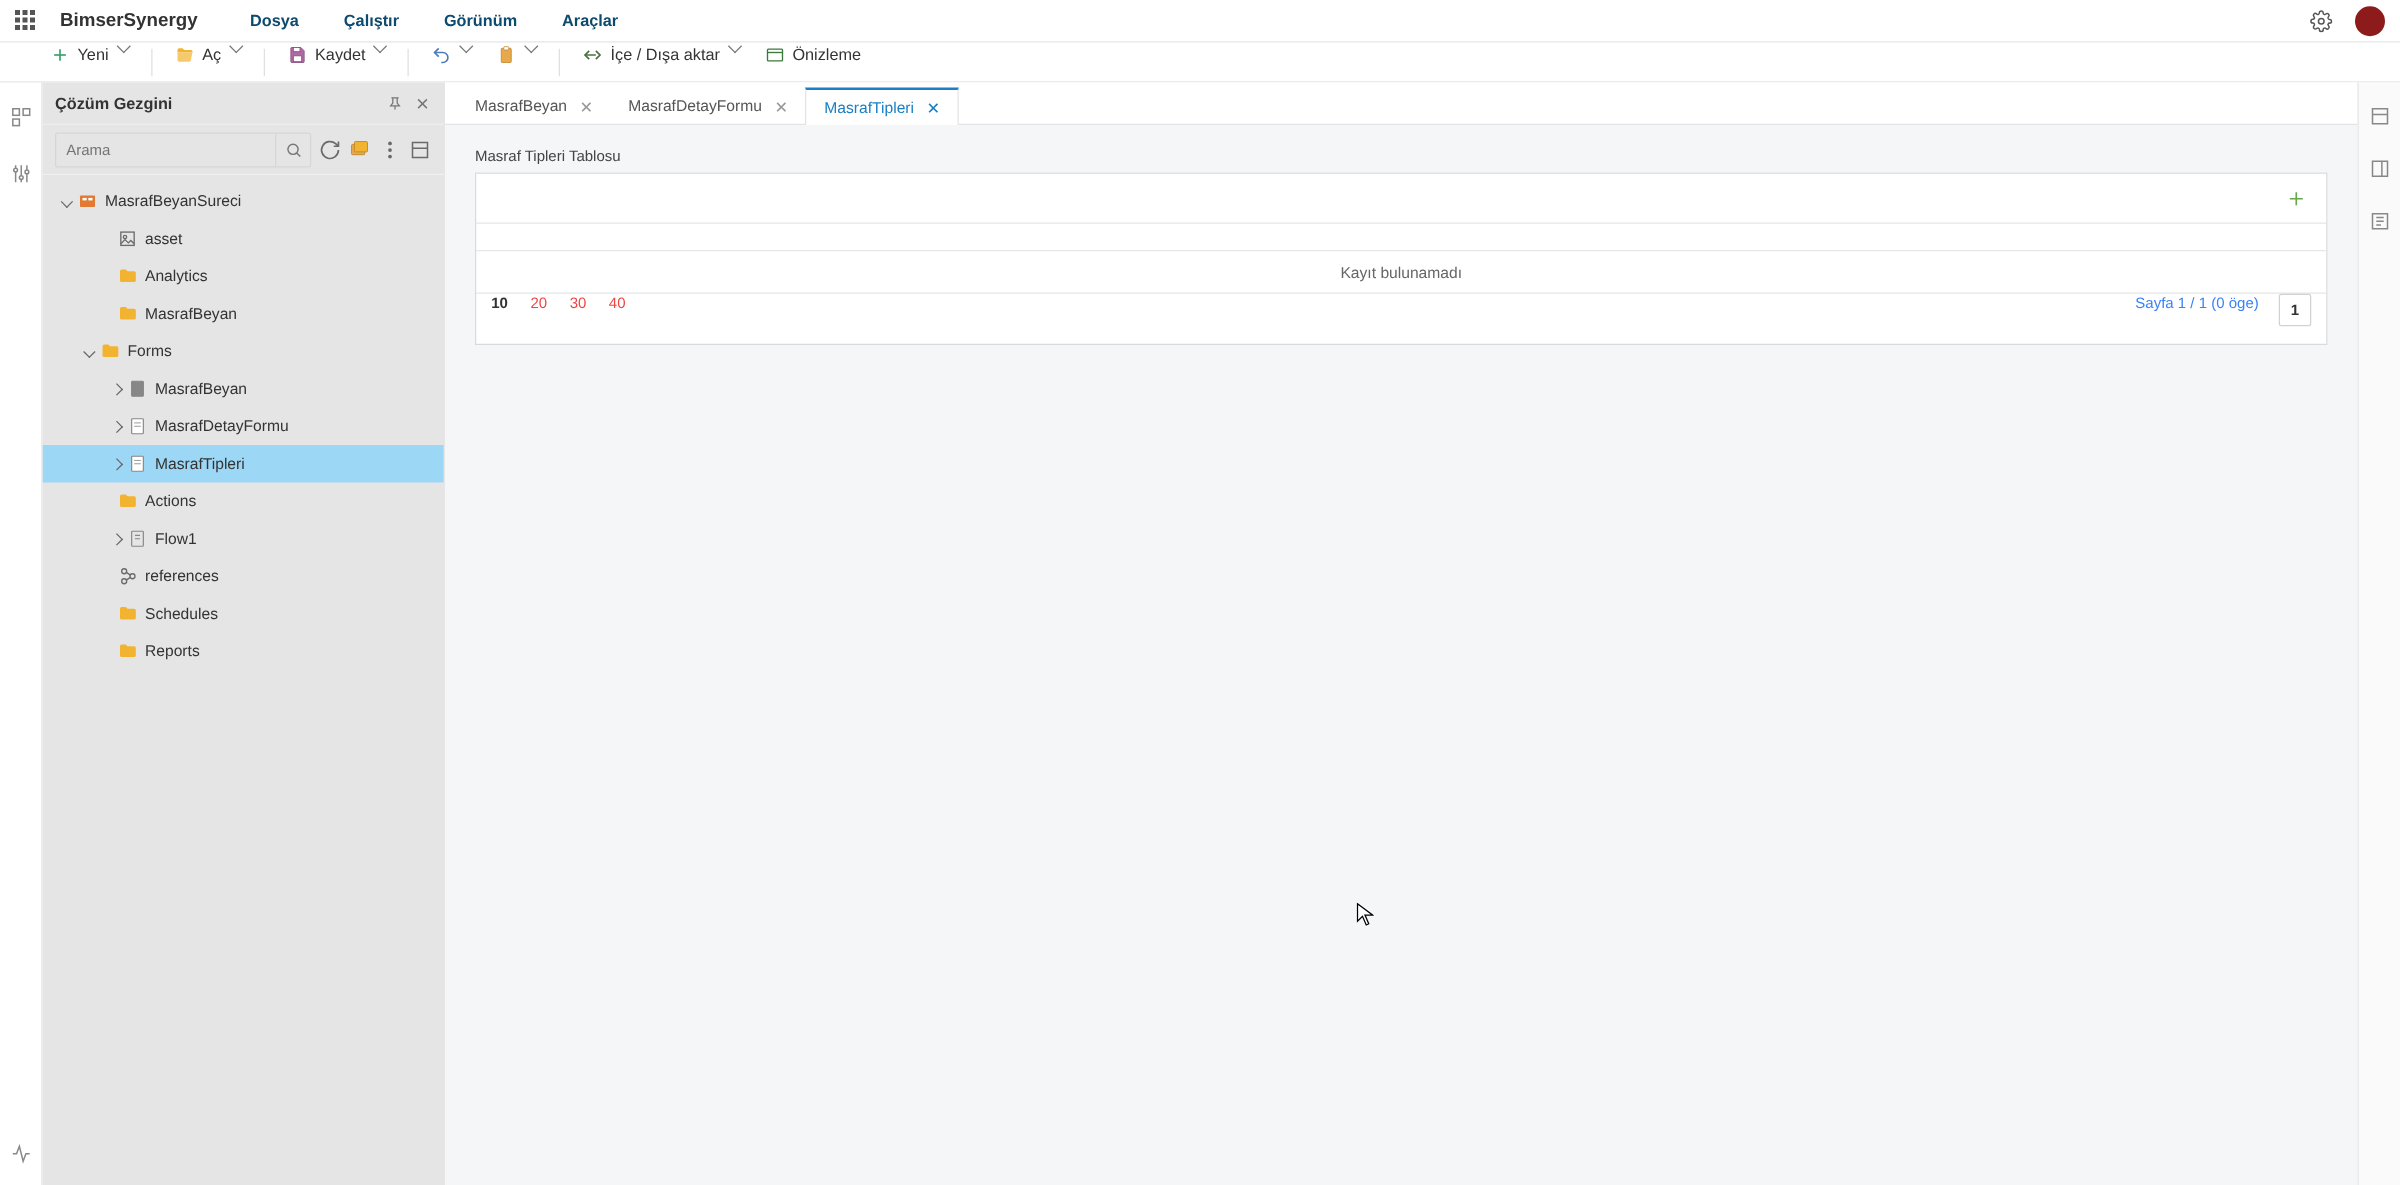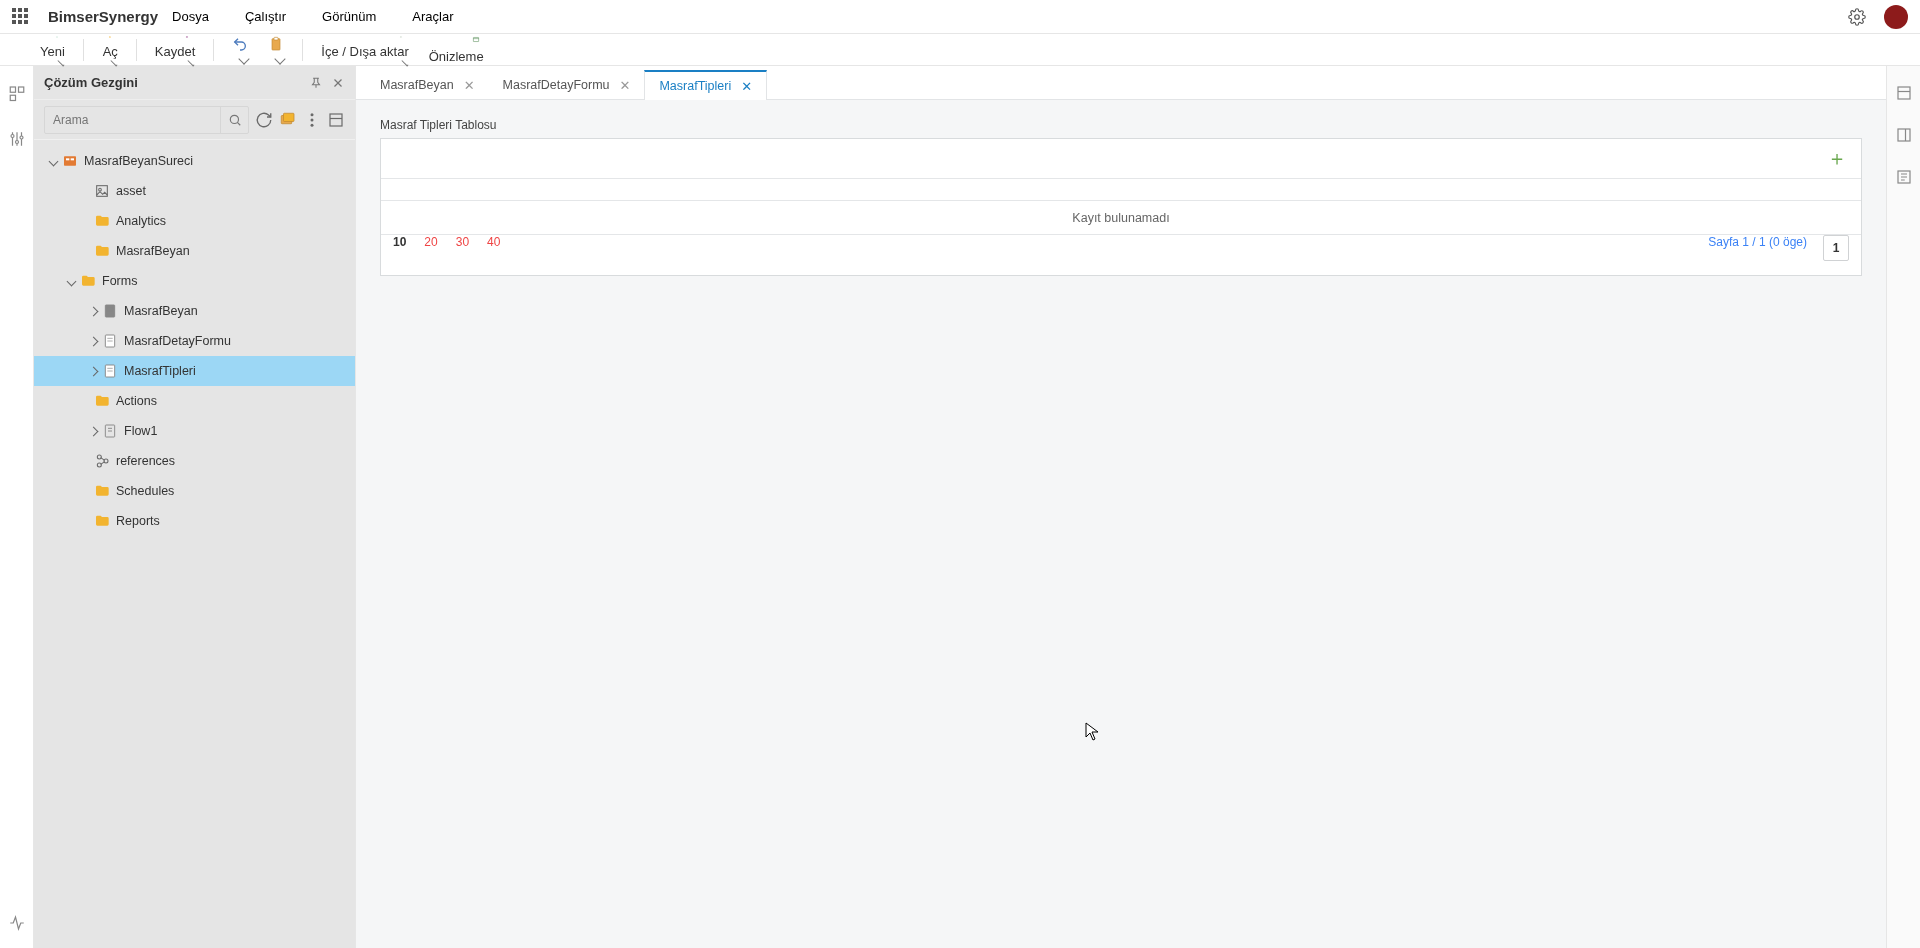--- a/index.html
+++ b/index.html
@@ -1,27 +1,27 @@
 <!DOCTYPE html>
 <html><head>
 <meta charset="utf-8">
 <style>
   * { box-sizing: border-box; margin: 0; padding: 0; }
   html, body { width: 1920px; height: 948px; font-family: "Segoe UI", Arial, sans-serif; font-size: 13px; color: #333; background: #fff; overflow: hidden; }
   .topbar { height: 34px; display: flex; align-items: center; padding: 0 12px; border-bottom: 1px solid #e6e6e6; }
   .apps-icon { width: 18px; height: 18px; display: grid; grid-template-columns: repeat(3,4px); grid-template-rows: repeat(3,4px); gap: 2px; margin-right: 18px; cursor: pointer; }
   .apps-icon span { background: #555; }
-  .brand { font-weight: 600; font-size: 15px; margin-right: 14px; }
-  .menu-item { margin-right: 36px; font-size: 13px; color: #000000; cursor: pointer; }
+  .brand { font-weight: 600; font-size: 15px; margin-right: 42px; }
+  .menu-item { margin-right: 36px; font-size: 13px; color: #0c4a6e; cursor: pointer; font-weight: bold; }
   .topbar-spacer { flex: 1; }
   .gear { width: 18px; height: 18px; margin-right: 18px; cursor: pointer; color: #555; }
   .avatar { width: 24px; height: 24px; border-radius: 50%; background: #8d1b1b; cursor: pointer; }
 
   .toolbar { height: 32px; display: flex; align-items: center; padding: 0 12px 0 32px; border-bottom: 1px solid #e6e6e6; gap: 4px; }
-  .tb-group { display: flex; align-items: flex-end; gap: 6px; padding: 0 8px; height: 28px; cursor: pointer; flex-direction: column; }
+  .tb-group { display: flex; align-items: flex-start; gap: 6px; padding: 0 8px; height: 28px; cursor: pointer; }
   .tb-sep { width: 1px; height: 22px; background: #e0e0e0; margin: 0 6px; }
   .chev { width: 8px; height: 8px; border-right: 1.5px solid #777; border-bottom: 1.5px solid #777; transform: rotate(45deg); margin-left: 2px; margin-top: -3px; }
   svg.tb-icon { width: 16px; height: 16px; }
 
   .body-area { display: flex; height: calc(948px - 34px - 32px); }
   .left-rail { width: 34px; border-right: 1px solid #e6e6e6; display: flex; flex-direction: column; align-items: center; padding-top: 18px; gap: 28px; }
   .rail-icon { width: 18px; height: 18px; color: #888; cursor: pointer; }
   .rail-bottom { margin-top: auto; margin-bottom: 16px; }
 
   .explorer { width: 322px; border-right: 1px solid #e6e6e6; display: flex; flex-direction: column; background: #e5e5e5; }

